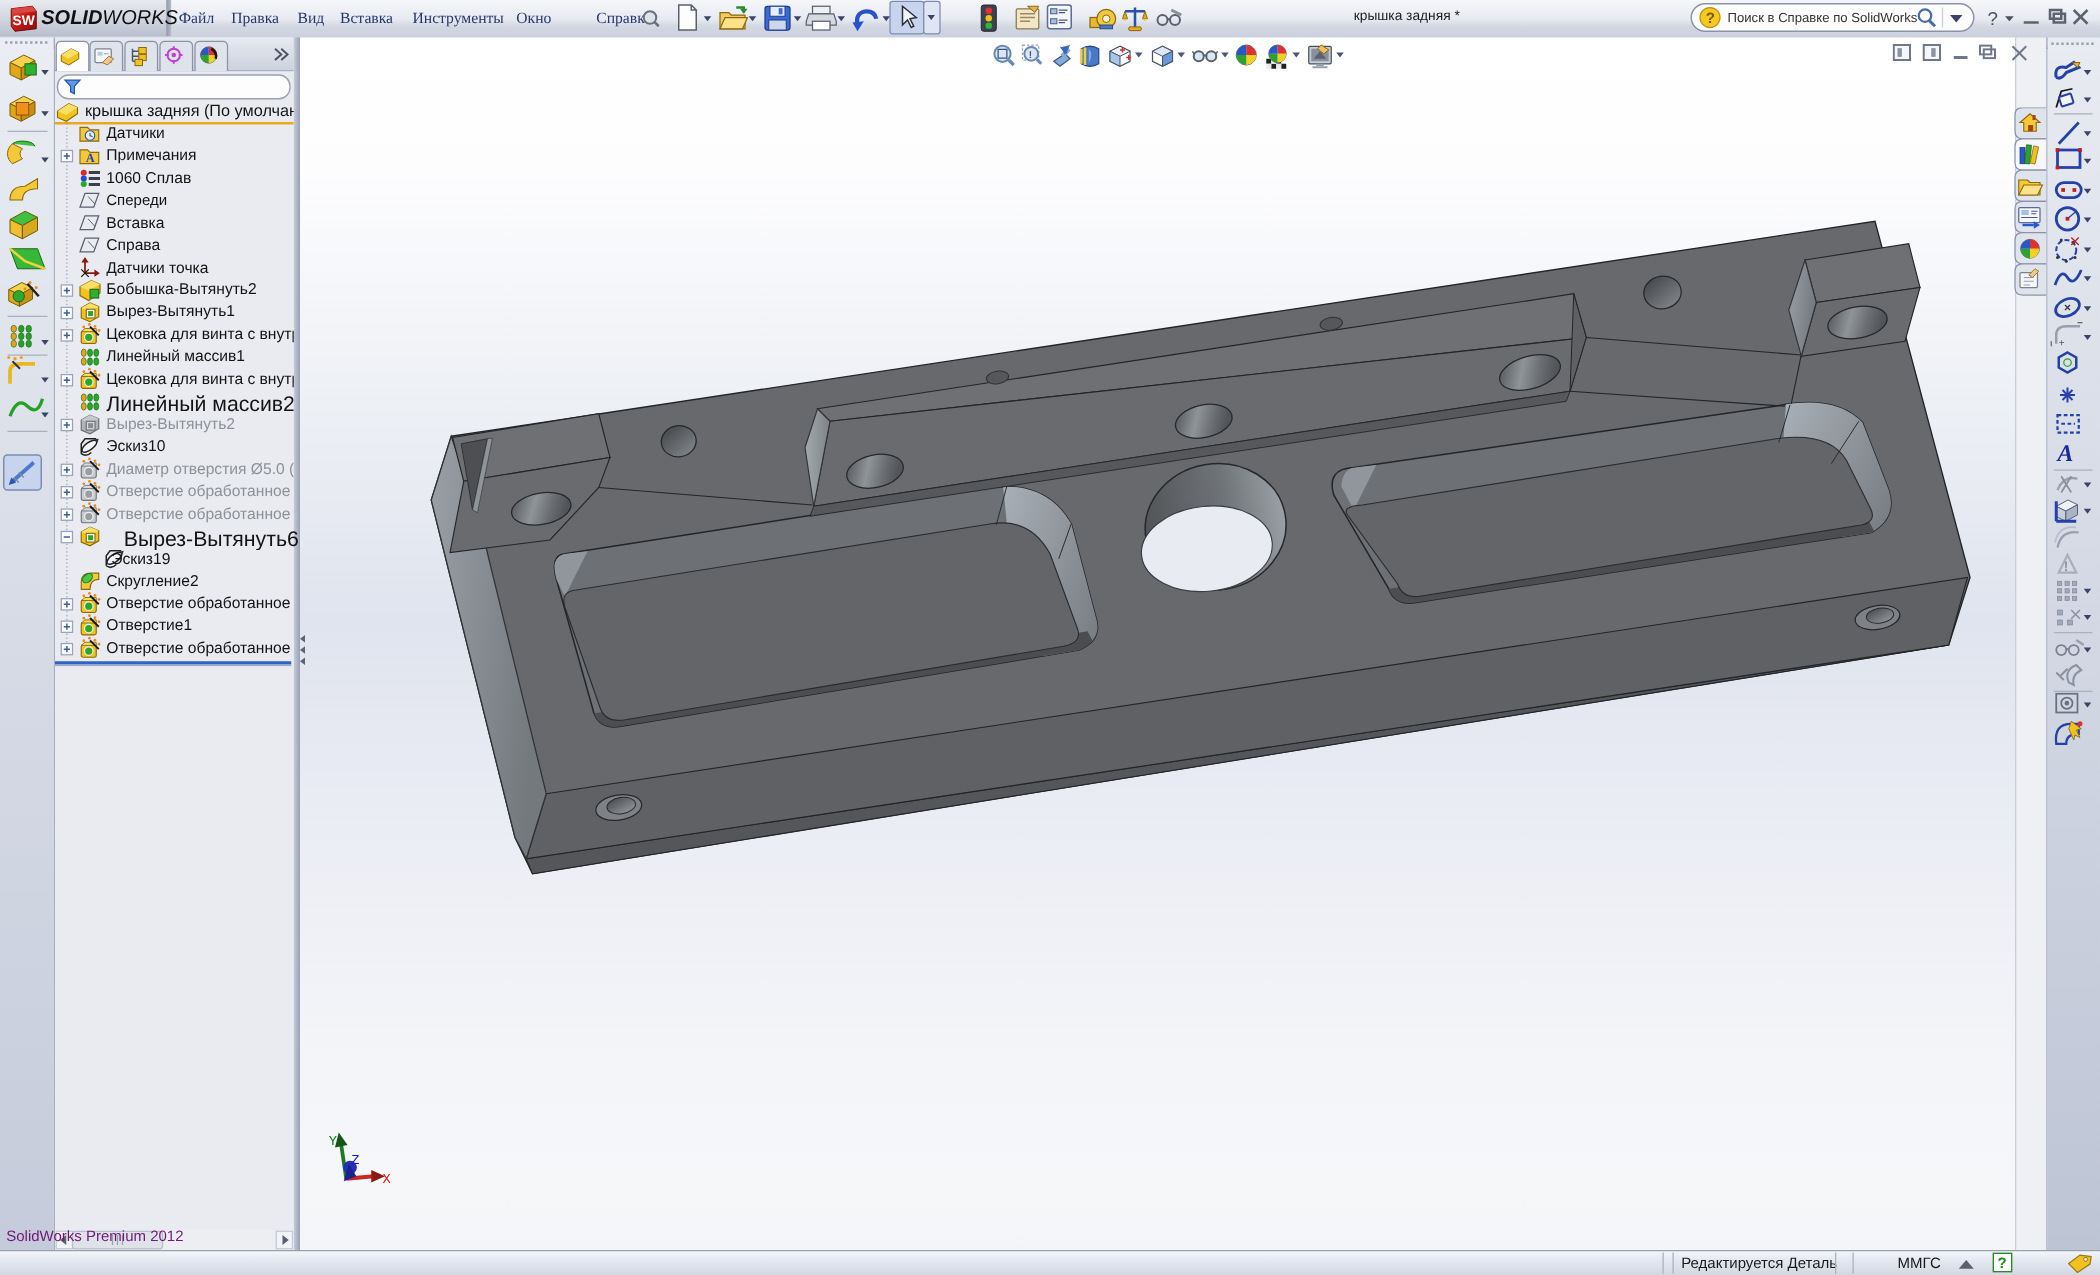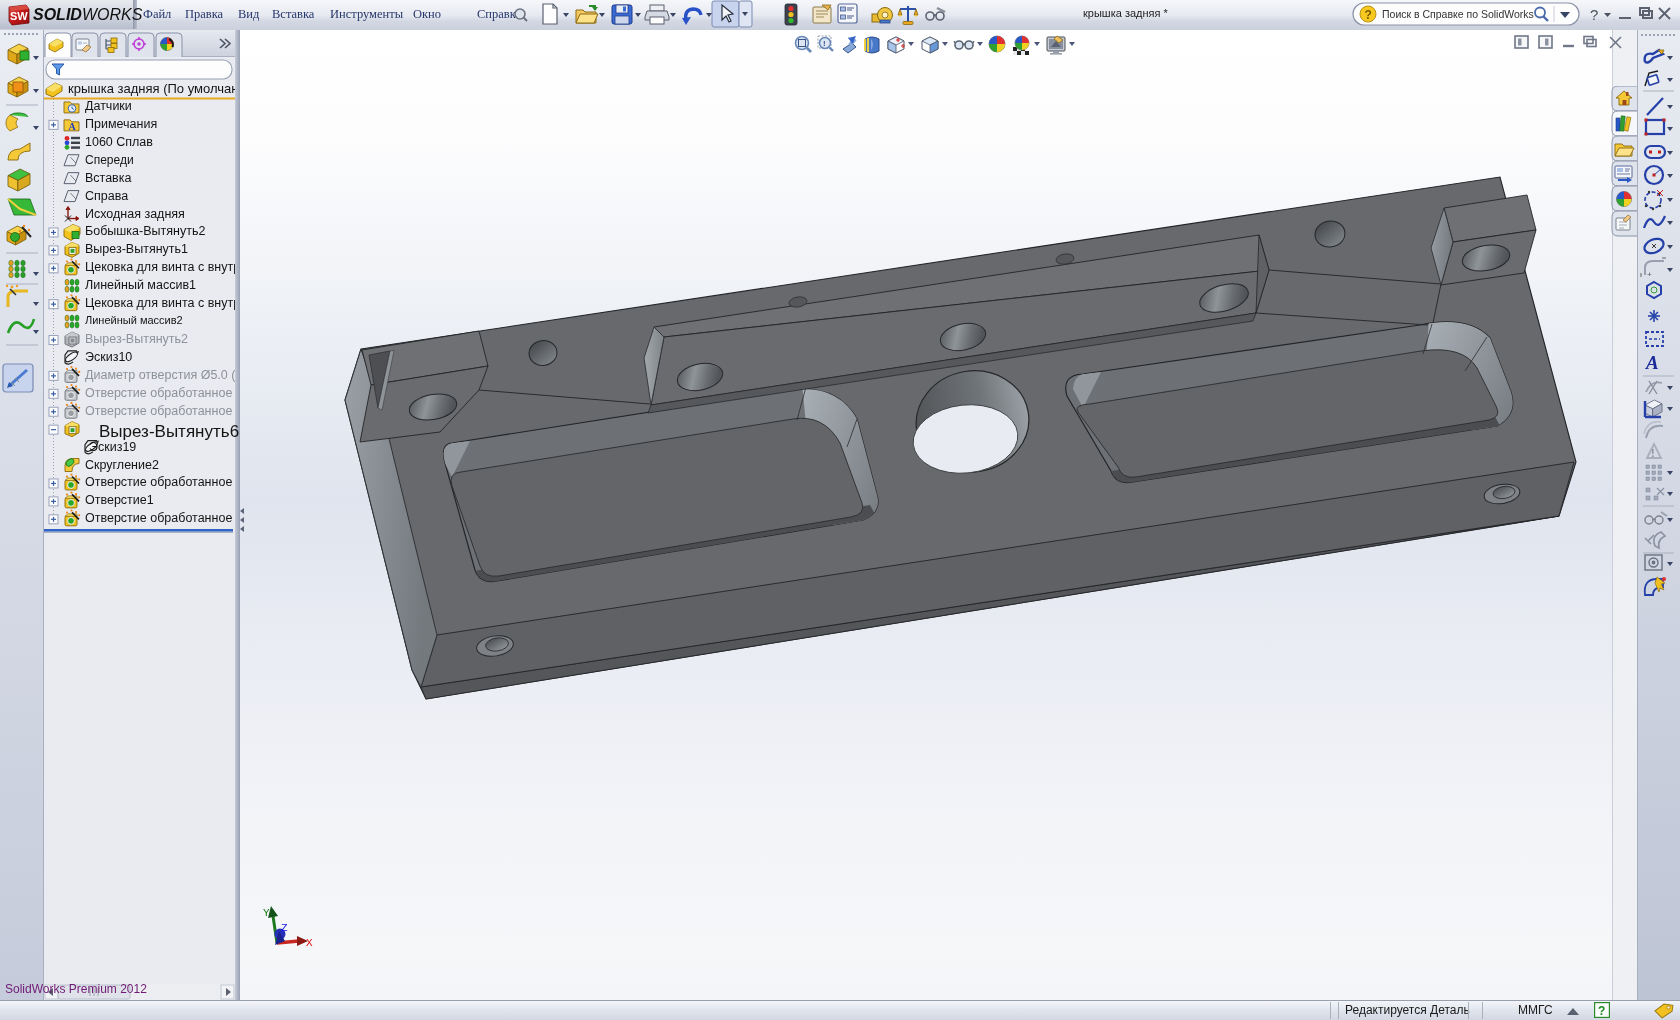--- a/index.html
+++ b/index.html
@@ -642,27 +642,27 @@
     <rect x="0" y="447" width="189" height="2.6" fill="#2f63c4"></rect>
     <line x1="0" y1="450.5" x2="189" y2="450.5" stroke="#9aa2b4" stroke-width="0.8"></line>
   </svg>
 <div class="treerow " style="left:68px;top:81.0px;font-size:13px;width:167px;overflow:hidden">крышка задняя  (По умолчани</div>
 <div class="treerow " style="left:85px;top:98.93px;font-size:12.5px;width:150px;overflow:hidden">Датчики</div>
 <div class="treerow " style="left:85px;top:116.86px;font-size:12.5px;width:150px;overflow:hidden">Примечания</div>
 <div class="treerow " style="left:85px;top:134.79px;font-size:12.5px;width:150px;overflow:hidden">1060 Сплав</div>
 <div class="treerow " style="left:85px;top:152.72px;font-size:12px;width:150px;overflow:hidden">Спереди</div>
 <div class="treerow " style="left:85px;top:170.65px;font-size:12.5px;width:150px;overflow:hidden">Вставка</div>
 <div class="treerow " style="left:85px;top:188.57999999999998px;font-size:12.5px;width:150px;overflow:hidden">Справа</div>
-<div class="treerow " style="left:85px;top:206.51px;font-size:12.5px;width:150px;overflow:hidden">Исходная задняя</div>
+<div class="treerow " style="left:85px;top:206.51px;font-size:12.5px;width:150px;overflow:hidden">Датчики точка</div>
 <div class="treerow " style="left:85px;top:224.44px;font-size:12.5px;width:150px;overflow:hidden">Бобышка-Вытянуть2</div>
 <div class="treerow " style="left:85px;top:242.37px;font-size:12.5px;width:150px;overflow:hidden">Вырез-Вытянуть1</div>
 <div class="treerow " style="left:85px;top:260.3px;font-size:12.5px;width:150px;overflow:hidden">Цековка для винта с внутре</div>
 <div class="treerow " style="left:85px;top:278.23px;font-size:12.5px;width:150px;overflow:hidden">Линейный массив1</div>
 <div class="treerow " style="left:85px;top:296.15999999999997px;font-size:12.5px;width:150px;overflow:hidden">Цековка для винта с внутре</div>
-<div class="treerow " style="left:85px;top:314.09000000000003px;font-size:11px;width:150px;overflow:hidden">Линейный массив2</div>
+<div class="treerow " style="left:85px;top:314.09000000000003px;font-size:17px;width:150px;overflow:hidden">Линейный массив2</div>
 <div class="treerow gray" style="left:85px;top:332.02px;font-size:12.5px;width:150px;overflow:hidden">Вырез-Вытянуть2</div>
 <div class="treerow " style="left:85px;top:349.95px;font-size:12.5px;width:150px;overflow:hidden">Эскиз10</div>
 <div class="treerow gray" style="left:85px;top:367.88px;font-size:12.5px;width:150px;overflow:hidden">Диаметр отверстия Ø5.0 (5)</div>
 <div class="treerow gray" style="left:85px;top:385.81px;font-size:12.5px;width:150px;overflow:hidden">Отверстие обработанное м</div>
 <div class="treerow gray" style="left:85px;top:403.74px;font-size:12.5px;width:150px;overflow:hidden">Отверстие обработанное м</div>
 <div class="treerow " style="left:99px;top:421.67px;font-size:17px;width:150px;overflow:hidden">Вырез-Вытянуть6</div>
 <div class="treerow " style="left:89px;top:439.6px;font-size:12.5px;width:130px;overflow:hidden">Эскиз19</div>
 <div class="treerow " style="left:85px;top:457.53px;font-size:12.5px;width:150px;overflow:hidden">Скругление2</div>
 <div class="treerow " style="left:85px;top:475.46px;font-size:12.5px;width:150px;overflow:hidden">Отверстие обработанное м</div>
 <div class="treerow " style="left:85px;top:493.39px;font-size:12.5px;width:150px;overflow:hidden">Отверстие1</div>

